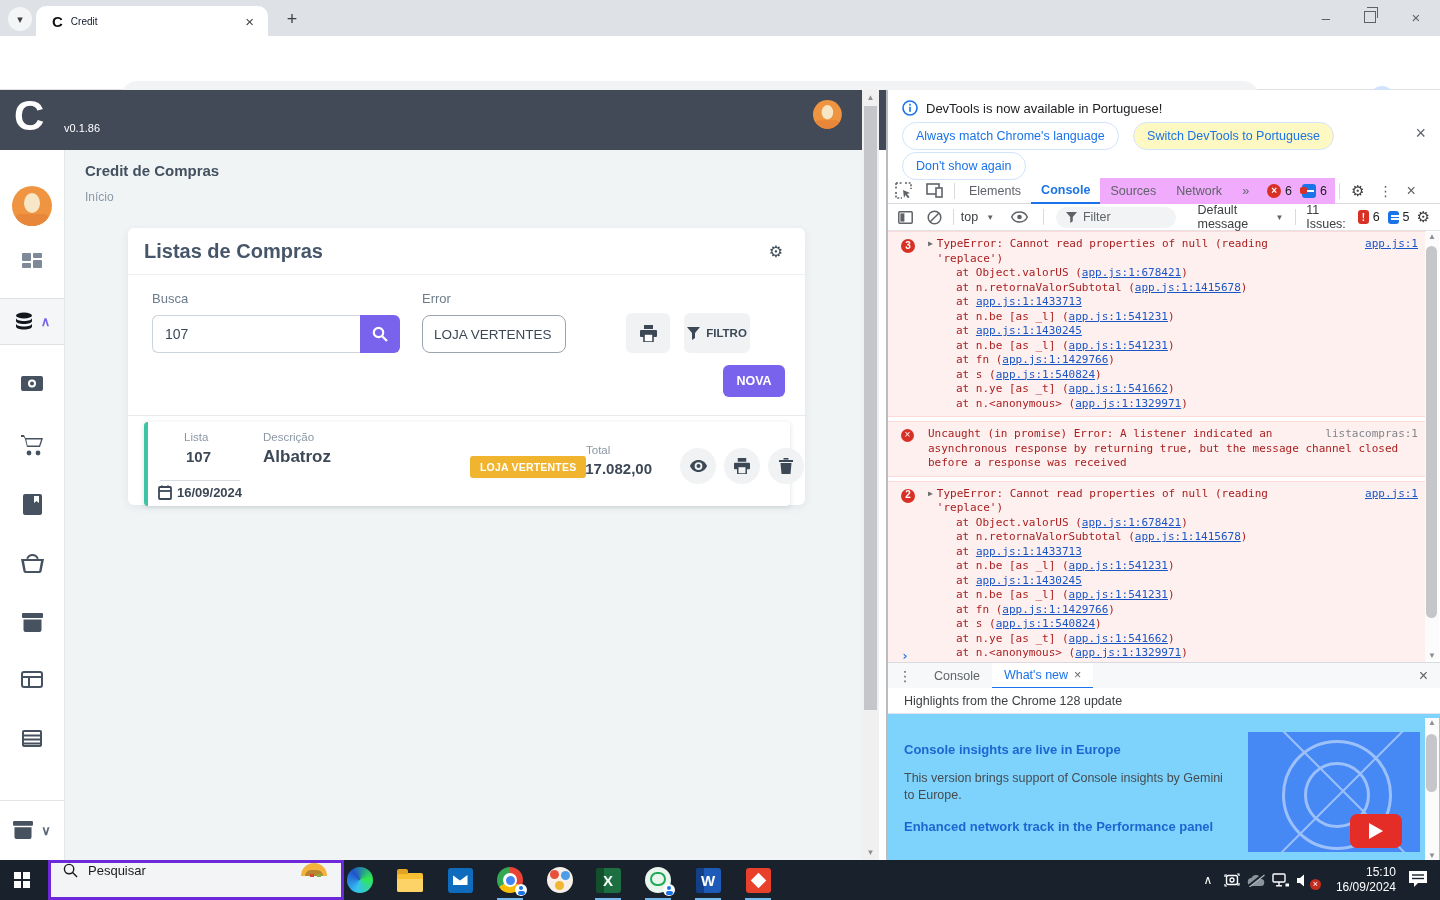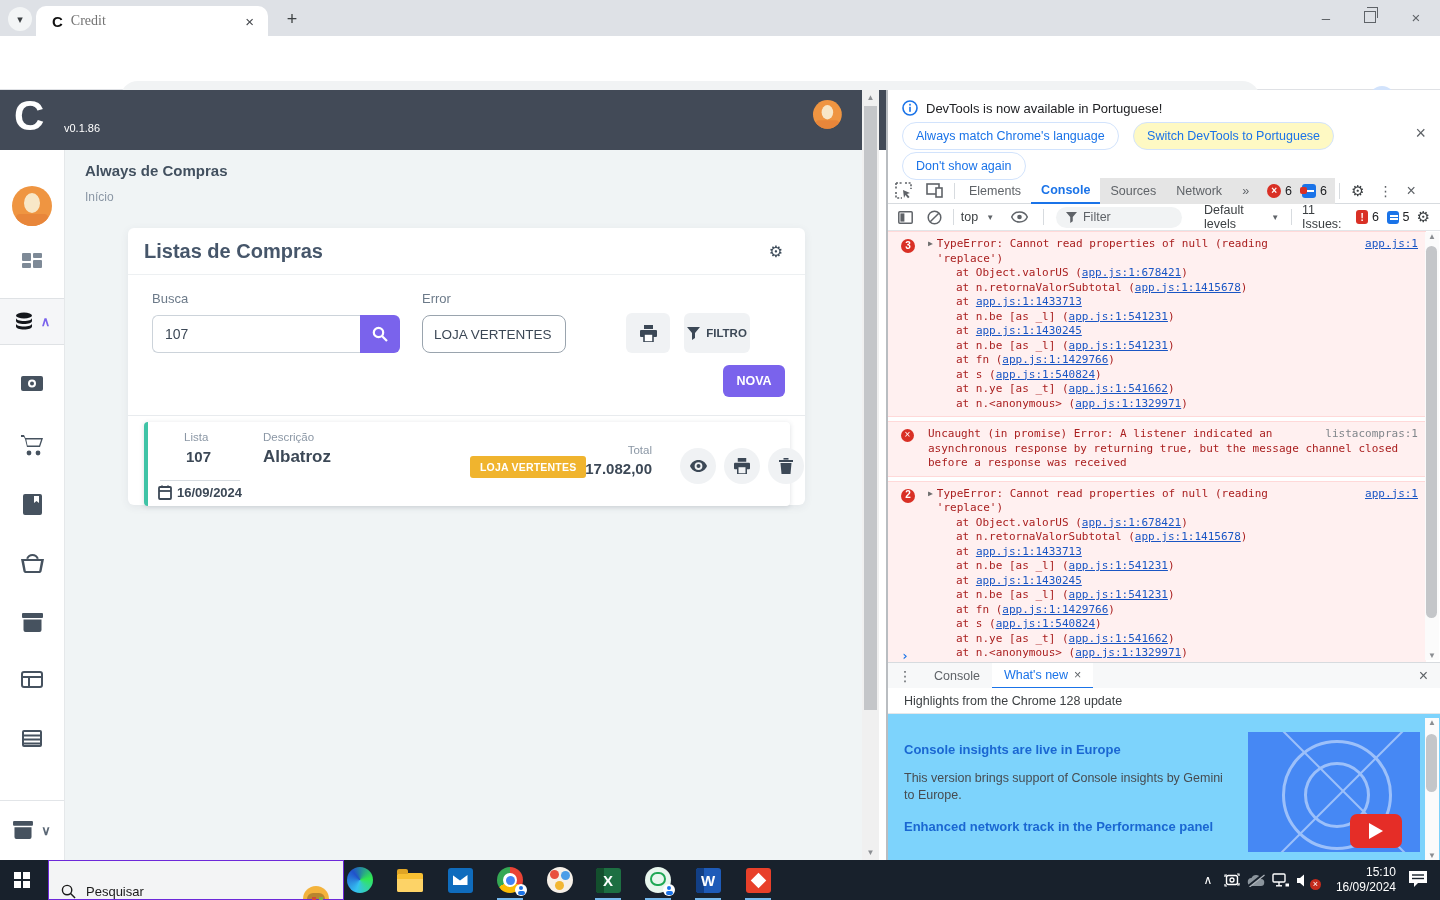--- a/index.html
+++ b/index.html
@@ -6,21 +6,21 @@
   .screen{position:relative;width:1440px;height:900px;overflow:hidden;background:#fff;
     font-family:"Liberation Sans",sans-serif;-webkit-font-smoothing:antialiased;}
 
   
   .tabstrip{position:absolute;left:0;top:0;width:1440px;height:36px;background:#dee1e6;}
   .tsearch{position:absolute;left:8px;top:7px;width:24px;height:24px;border-radius:50%;background:#f3f5f6;
     display:flex;align-items:center;justify-content:center;color:#3c4043;font-size:11px;}
   .tab{position:absolute;left:36px;top:6px;width:232px;height:30px;background:#fff;border-radius:10px 10px 0 0;
     display:flex;align-items:center;padding:0 10px;box-sizing:border-box;}
   .tab .fav{font-weight:bold;font-size:15px;color:#111;margin:0 8px 0 6px;}
-  .tab .ttl{font-size:14px;color:#737373;flex:1;font-family:Liberation Serif, serif;}
+  .tab .ttl{font-size:10px;color:#0f172a;flex:1;}
   .tab .tclose{color:#45484d;font-size:15px;padding:0 4px;}
   .newtab{position:absolute;left:280px;top:7px;width:24px;height:24px;color:#3c4043;font-size:18px;
     display:flex;align-items:center;justify-content:center;}
   .wbtn{position:absolute;top:0;width:44px;height:34px;display:flex;align-items:center;justify-content:center;color:#5f6368;font-size:15px;}
   .restore{width:10px;height:10px;border:1.4px solid #5f6368;position:relative;background:#dee1e6;}
   .restore:before{content:"";position:absolute;left:2px;top:-5px;width:10px;height:10px;border:1.4px solid #5f6368;
     border-left:none;border-bottom:none;}
   .toolbar{position:absolute;left:0;top:36px;width:1440px;height:54px;background:#fff;border-bottom:1px solid #dfe1e5;box-sizing:border-box;}
   .navbtn{position:absolute;top:49px;width:28px;height:28px;display:flex;align-items:center;justify-content:center;
     font-size:17px;color:#444746;}
@@ -75,21 +75,21 @@
   .lrow{position:absolute;left:16px;right:15px;top:147px;height:84px;background:#fff;border-radius:4px;
     border-left:4px solid #3fc3a6;box-shadow:0 1px 5px rgba(60,70,90,.18);}
   .rl{font-size:11.5px;color:#8b97a5;}
   .rlista{position:absolute;left:36px;top:9px;}
   .rlistav{position:absolute;left:38px;top:26px;font-size:15px;font-weight:bold;color:#3c4856;}
   .runder{position:absolute;left:12px;top:58px;width:80px;border-top:1px solid #d7dce1;}
   .rdesc{position:absolute;left:115px;top:9px;}
   .rdescv{position:absolute;left:115px;top:25px;font-size:17px;font-weight:bold;color:#3c4856;}
   .rbadge{position:absolute;left:322px;top:34px;height:22px;background:#f0b42e;border-radius:3px;color:#fff;
     font-size:10.5px;font-weight:bold;display:flex;align-items:center;padding:0 10px;letter-spacing:.2px;}
-  .rtotl{position:absolute;left:438px;top:22px;width:66px;text-align:right;}
+  .rtotl{position:absolute;left:438px;top:22px;width:66px;}
   .rtotv{position:absolute;left:408px;top:38px;width:96px;text-align:right;font-size:15px;font-weight:bold;color:#3c4856;}
   .rcirc{position:absolute;top:26px;width:36px;height:36px;border-radius:50%;background:#f0f2f4;
     display:flex;align-items:center;justify-content:center;}
   .rdate{position:absolute;left:10px;bottom:6px;display:flex;align-items:center;gap:5px;
     font-size:13px;font-weight:bold;color:#3c4856;}
   .pagescroll{position:absolute;left:862px;top:0;width:17px;height:770px;background:#f0f0f0;}
   .pagescroll .thumb{position:absolute;left:2px;top:16px;width:13px;height:604px;background:#c4c6c9;}
   .sarr{position:absolute;left:0;width:17px;text-align:center;font-size:8px;color:#8b8e92;}
 
   
@@ -101,21 +101,21 @@
   .pill.fill{background:#fef9c3;}
   .pillrow1{position:absolute;left:14px;top:32px;}
   .pillrow2{position:absolute;left:14px;top:62px;}
   .infoclose{position:absolute;right:14px;top:33px;font-size:18px;color:#5f6368;}
   .dttabs{position:absolute;left:0;top:88px;width:100%;height:26px;border-bottom:1px solid #d7dbdf;box-sizing:border-box;
     display:flex;align-items:center;font-size:12.5px;color:#5f6368;}
   .dtti{padding:0 7px;display:flex;align-items:center;}
   .vsep{width:1px;height:16px;background:#d7dbdf;margin:0 4px;}
   .dtab{padding:0 10px;height:26px;display:flex;align-items:center;box-sizing:border-box;}
   .dtab.act{color:#1a73e8;border-bottom:2px solid #1a73e8;font-weight:bold;}
-  .peach{display:flex;align-items:center;height:26px;background:#e5e5e5;}
+  .peach{display:flex;align-items:center;height:26px;background:#f0abfc;}
   .errball{width:14px;height:14px;border-radius:50%;background:#d93025;color:#fff;font-size:10px;font-weight:bold;
     display:flex;align-items:center;justify-content:center;margin:0 4px 0 8px;}
   .isqb{width:14px;height:14px;border-radius:3px;background:#1a73e8;position:relative;margin:0 4px 0 10px;}
   .isqb:before{content:"";position:absolute;left:-2px;top:3px;width:7px;height:7px;background:#d93025;border-radius:2px;}
   .isqb:after{content:"";position:absolute;left:5px;top:6px;width:7px;height:2px;background:#fff;}
   .cnt{color:#202124;}
   .dtbar2{position:absolute;left:0;top:114px;width:100%;height:27px;border-bottom:1px solid #e2e5e8;box-sizing:border-box;
     display:flex;align-items:center;font-size:12.5px;color:#3c4043;}
   .fpill{display:flex;align-items:center;gap:6px;width:128px;height:21px;border-radius:11px;background:#f1f3f4;
     padding:0 10px;color:#5f6368;margin:0 8px;}
@@ -160,22 +160,22 @@
   .wn-img .d1{position:absolute;left:-20px;top:58px;width:230px;height:2px;background:#9cc0fa;transform:rotate(-45deg);}
   .wn-img .d2{position:absolute;left:-20px;top:58px;width:230px;height:2px;background:#9cc0fa;transform:rotate(45deg);}
   .playbtn{position:absolute;right:18px;bottom:4px;width:52px;height:34px;background:#e52d27;border-radius:7px;
     display:flex;align-items:center;justify-content:center;}
   .playbtn:after{content:"";border-left:14px solid #fff;border-top:8px solid transparent;border-bottom:8px solid transparent;}
 
   
   .taskbar{position:absolute;left:0;top:860px;width:1440px;height:40px;background:#18212c;}
   .winlogo{position:absolute;left:14px;top:12px;width:16px;height:16px;display:grid;grid-template-columns:7px 7px;grid-gap:2px;}
   .winlogo i{background:#fff;width:7px;height:7px;}
-  .tsearchbox{position:absolute;left:48px;top:0;width:296px;height:40px;background:#f3f4f5;border:1px solid #6d28d9;
-    box-sizing:border-box;display:flex;align-items:flex-end;}
+  .tsearchbox{position:absolute;left:48px;top:0;width:296px;height:40px;background:#f3f4f5;border:3px solid #6d28d9;
+    box-sizing:border-box;display:flex;align-items:flex-start;}
   .tsearchbox .ph{font-size:13px;color:#1b1b1b;margin-left:10px;flex:1;}
   .taco{width:26px;height:13px;background:#f3b33c;border-radius:0 0 26px 26px;position:relative;margin-right:14px;transform:rotate(180deg);}
   .taco:before{content:"";position:absolute;left:4px;top:0;width:18px;height:6px;background:#b7852f;border-radius:0 0 18px 18px;}
   .taco:after{content:"";position:absolute;left:6px;top:-1px;width:4px;height:3px;background:#7bb24a;box-shadow:7px 0 0 #d24b35;}
   .tapp{position:absolute;top:0;width:48px;height:40px;display:flex;align-items:center;justify-content:center;}
   .runline{position:absolute;bottom:0;left:11px;width:26px;height:2px;background:#76b9ed;}
   .tile{width:25px;height:25px;border-radius:3px;display:flex;align-items:center;justify-content:center;
     color:#fff;font-weight:bold;font-size:15px;position:relative;}
   .edge{width:26px;height:26px;border-radius:50%;background:conic-gradient(from 200deg,#35c1f1,#2052cb,#30e852,#35c1f1);}
   .folder{width:26px;height:19px;position:relative;background:#f8c032;border-radius:2px;margin-top:4px;}
@@ -333,21 +333,21 @@
       <div class="sitem" style="top:650px;height:58px;border-top:1px solid #e2e5e8;gap:8px;">
         <svg width="20" height="18" viewBox="0 0 21 19" fill="#46525f">
             <rect x="0" y="0" width="21" height="5" rx="1"></rect>
             <path d="M1.5 6.5h18V17a2 2 0 0 1-2 2h-14a2 2 0 0 1-2-2zM7 9h7v2H7z"></path>
           </svg>
         <span class="chev" style="color:#5c6876;">∨</span>
       </div>
     </div>
 
     <div class="main">
-      <div class="ptitle">Always de Compras</div>
+      <div class="ptitle">Credit de Compras</div>
       <div class="pcrumb">Início</div>
 
       <div class="card">
         <div class="cardhdr">
           <span class="ct">Listas de Compras</span>
           <span class="gearbtn">
               <span>⚙</span>
             </span>
         </div>
         <div class="cardbody">
@@ -506,21 +506,21 @@
             <circle cx="8.5" cy="6" r="2.3" fill="#5f6368"></circle>
           </svg>
       </span>
       <span class="vsep" style="margin-left:8px;"></span>
       <span class="fpill">
         <svg width="11" height="11" viewBox="0 0 13 13" fill="#5f6368">
             <path d="M0 0h13L8 6v5l-3 2V6z"></path>
           </svg>
         <span>Filter</span>
       </span>
-      <span style="margin-left:14px;">Default levels</span>
+      <span style="margin-left:14px;">Default message</span>
       <span class="caret">▼</span>
       <span class="vsep" style="margin-left:12px;"></span>
       <span style="margin-left:6px;">11 Issues:</span>
       <span class="rsq">!</span>
         <span class="cnt">6</span>
       <span class="bbub"></span>
         <span class="cnt">5</span>
       <span class="dtti" style="margin-left:auto;padding-right:10px;font-size:15px;color:#3c4043;">⚙</span>
     </div>
 

